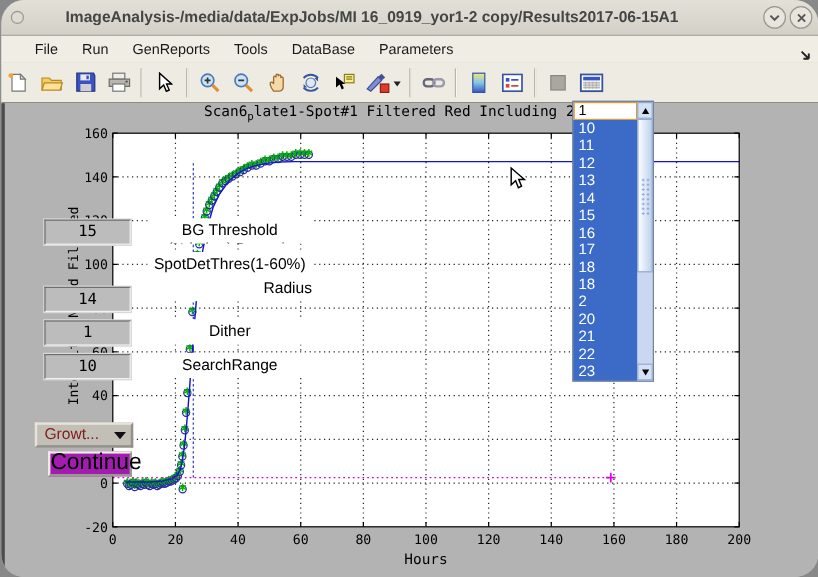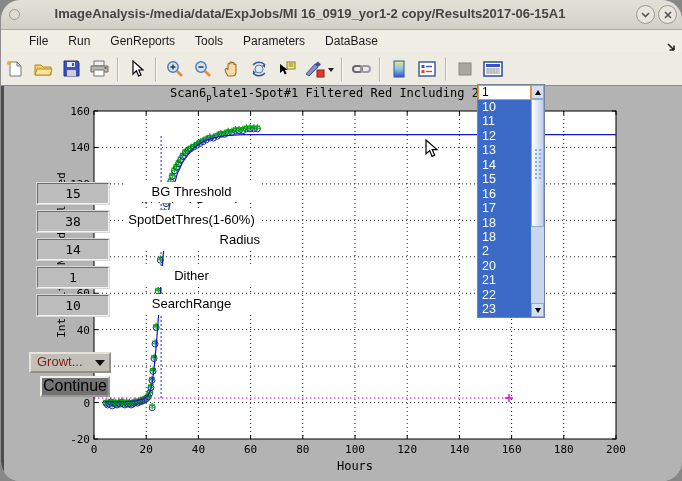--- a/index.html
+++ b/index.html
@@ -39,22 +39,22 @@
     font-family:"DejaVu Sans Mono",monospace;font-size:13px;color:#000;
     text-align:center;line-height:19px;}
   .plate{position:absolute;width:137px;height:21px;background:#ffffff;color:#000;
     font-size:13px;text-align:center;line-height:19px;overflow:hidden;}
   .plate .l2{font-size:12px;line-height:12px;}
   .popup{position:absolute;left:25px;top:352px;width:82px;height:21px;background:#c2bfb6;
     border:2px outset #e6e3da;box-sizing:border-box;font-size:13px;color:#7f1d1d;
     line-height:16px;padding-left:6px;}
   .popup .arr{position:absolute;right:4px;top:6px;width:0;height:0;
     border-left:5px solid transparent;border-right:5px solid transparent;border-top:6px solid #111;}
-  .pushbtn{position:absolute;left:36px;top:376px;width:70px;height:21px;background:#737373;
-    border:2px outset #eeebe2;box-sizing:border-box;font-size:16px;color:#000;
+  .pushbtn{position:absolute;left:36px;top:376px;width:70px;height:21px;background:#a21caf;
+    border:2px outset #eeebe2;box-sizing:border-box;font-size:19px;color:#000;
     text-align:center;line-height:16px;}
   
   .dropdown{position:absolute;left:473px;top:84px;width:68px;height:234px;
     background:#3b6bc7;border:1px solid #76839b;box-sizing:border-box;}
   .dd-sel{position:absolute;left:0;top:0;width:53px;height:15px;background:#fff;
     border:1px solid #dd9a38;box-sizing:border-box;font-size:12px;color:#000;
     padding-left:3px;line-height:13px;}
   .dd-list{position:absolute;left:0;top:15px;width:53px;height:217px;overflow:hidden;}
   .dd-item{height:14.45px;color:#fff;font-size:12.5px;line-height:14px;padding-left:4px;}
   .scroll{position:absolute;right:0;top:0;width:13px;height:232px;background:#c9d8f0;}
@@ -87,22 +87,22 @@
         </svg>
     </div>
   </div>
 
   <div class="menubar">
 
   <div class="menu-item">File</div>
       <div class="menu-item">Run</div>
       <div class="menu-item">GenReports</div>
       <div class="menu-item">Tools</div>
+      <div class="menu-item">DataBase</div>
       <div class="menu-item">Parameters</div>
-      <div class="menu-item">DataBase</div>
     </div>
   <div class="menu-corner" style="position:absolute;right:6px;top:38px;">
     <svg width="10" height="10" viewBox="0 0 10 10">
         <path d="M2 2 L8 8 M8 8 L8 3.5 M8 8 L3.5 8" stroke="#222" stroke-width="1.6" fill="none"></path>
       </svg>
   </div>
 
   <div class="toolbar">
     <div class="tbtn">
         <svg width="18" height="18" viewBox="0 0 18 18">
@@ -479,21 +479,20 @@
           <text x="86" y="101.88888888888889">120</text>
           <text x="86" y="65.44444444444446">140</text>
           <text x="86" y="29">160</text>
         </g>
         <text x="166" y="11" font-size="12px"><tspan>Scan6</tspan><tspan dy="3" font-size="9px">p</tspan><tspan dy="-3">late1-Spot#1 Filtered Red Including 2Deriv Bl</tspan></text>
         <text x="351" y="384" font-size="12px" text-anchor="middle">Hours</text>
         <text x="61" y="169" font-size="11px" text-anchor="middle" transform="rotate(-90 61 169)">Intensity, N and Filtered</text>
       </svg>
 
     <div class="edit" style="left:33px;top:97px;">15</div>
-    <div class="edit" style="left:33px;top:125px;">38</div>
     <div class="edit" style="left:33px;top:153px;">14</div>
     <div class="edit" style="left:33px;top:181px;">1</div>
     <div class="edit" style="left:33px;top:209px;">10</div>
 
     <div class="plate" style="left:119px;top:96px;">
       <div>BG Threshold</div>
         <div class="l2">(% below) Dynamic</div>
     </div>
     <div class="plate" style="left:119px;top:124px;">SpotDetThres(1-60%)</div>
     <div class="plate" style="left:119px;top:144px;text-align:right;">Radius</div>

